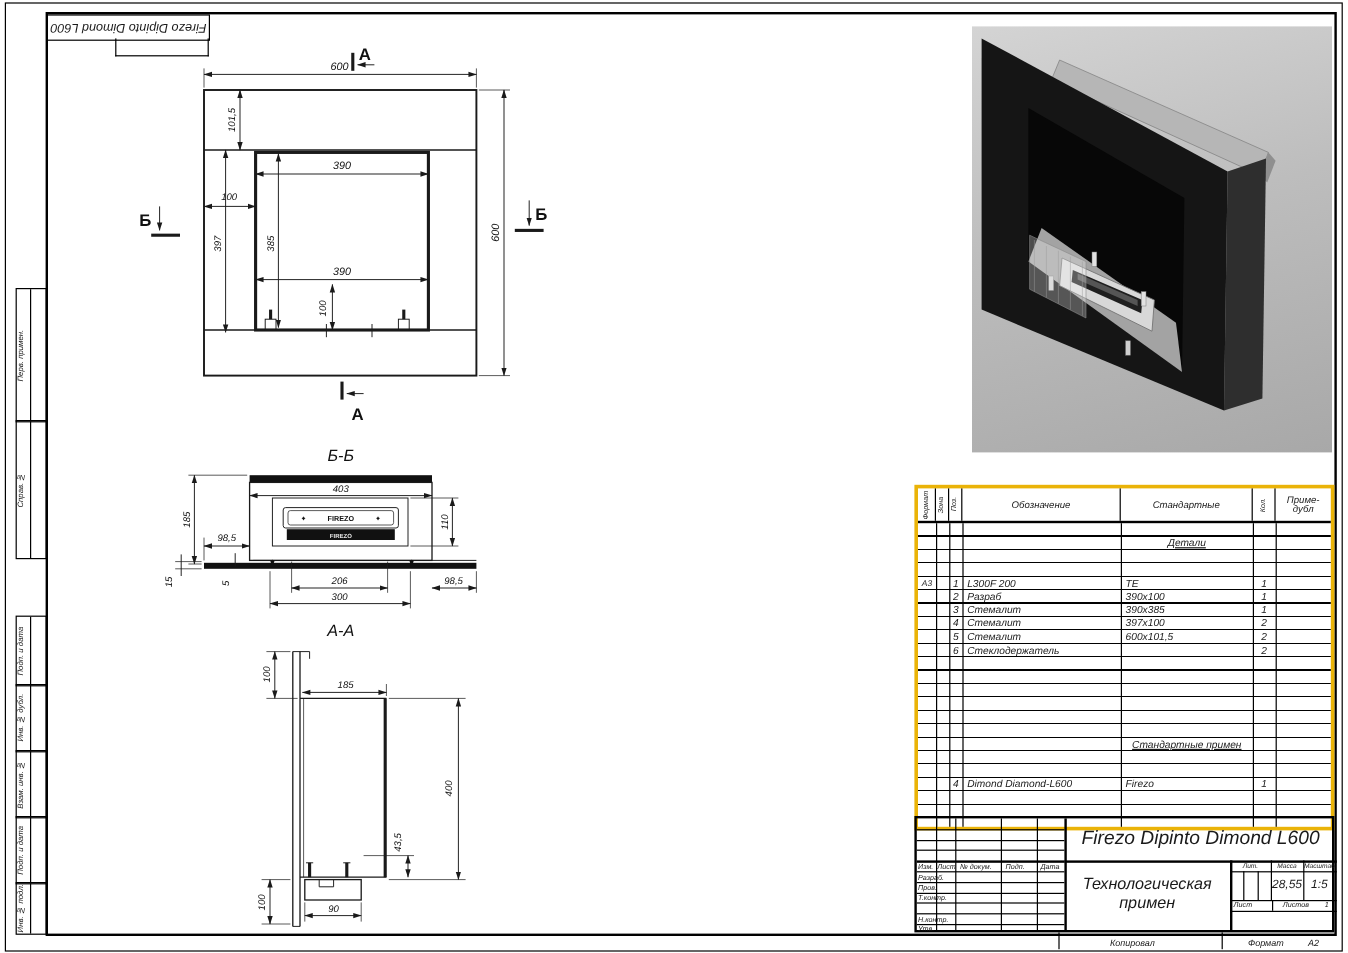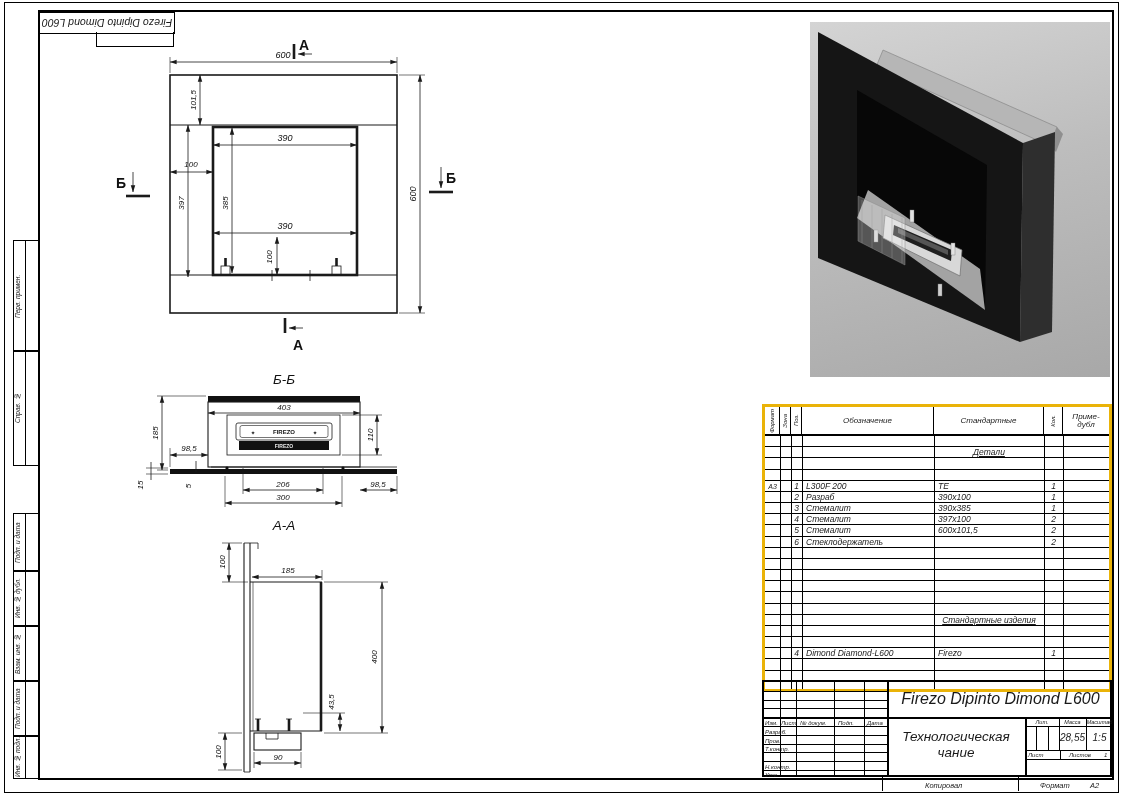--- a/index.html
+++ b/index.html
@@ -381,21 +381,21 @@
       </div>
       <div class="srow" style="top:101px;">
         <span class="cf"></span>
           <span class="cz"></span>
         <span class="cp">6</span>
         <span class="co">Стеклодержатель</span>
         <span class="cn"></span>
         <span class="ck">2</span>
           <span class="cr"></span>
       </div>
-      <span class="sectitle" style="top:179px;">Стандартные изделия</span>
+      <span class="sectitle" style="top:179px;">Стандартные примен</span>
       <div class="srow" style="top:212px;">
         <span class="cf"></span>
           <span class="cz"></span>
         <span class="cp">4</span>
         <span class="co">Dimond Diamond-L600</span>
         <span class="cn">Firezo</span>
         <span class="ck">1</span>
           <span class="cr"></span>
       </div>
     </div>
@@ -427,21 +427,21 @@
     <span class="lbl6" style="left:1px;top:54.5px;">Пров.</span>
     <span class="lbl6" style="left:1px;top:63px;">Т.контр.</span>
     <span class="lbl6" style="left:1px;top:80.5px;">Н.контр.</span>
     <span class="lbl6" style="left:1px;top:89px;">Утв.</span>
 
     <span class="big" style="left:125px;top:8px;width:223px;">Firezo Dipinto Dimond L600</span>
     <span class="hline" style="left:123px;top:35.2px;width:227px;height:2px;"></span>
 
     <div class="mid" style="left:125px;top:47px;width:134px;font-style:italic;">
       <div>Технологическая</div>
-      <div>чание</div>
+      <div>примен</div>
     </div>
     <span class="vline" style="left:261px;top:35.2px;height:57.8px;width:2px;"></span>
 
     <span class="hline" style="left:261px;top:44px;width:89px;"></span>
     <span class="hline" style="left:261px;top:68px;width:89px;"></span>
     <span class="hline" style="left:261px;top:77px;width:89px;"></span>
     <span class="vline" style="left:295px;top:35.2px;height:32.8px;"></span>
     <span class="vline" style="left:322px;top:35.2px;height:32.8px;"></span>
     <span class="vline" style="left:272px;top:44px;height:24px;"></span>
     <span class="vline" style="left:284px;top:44px;height:24px;"></span>

